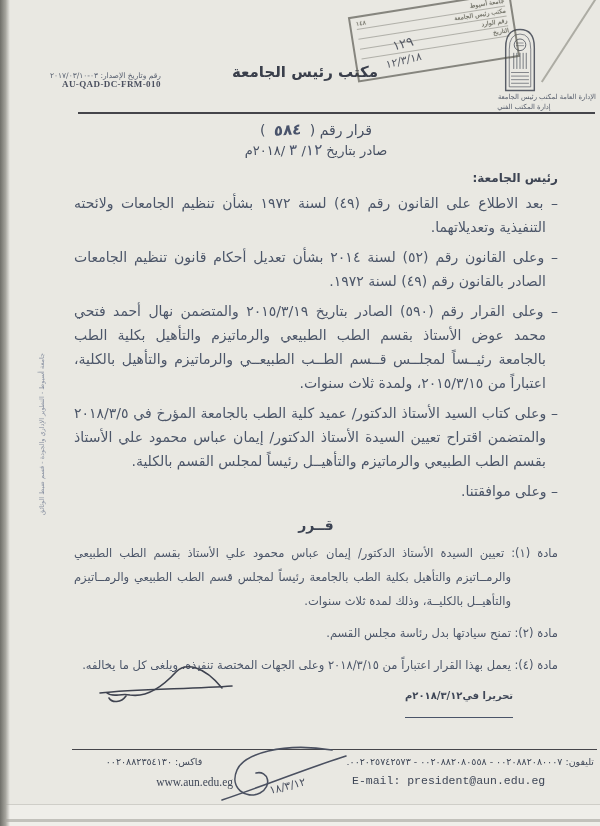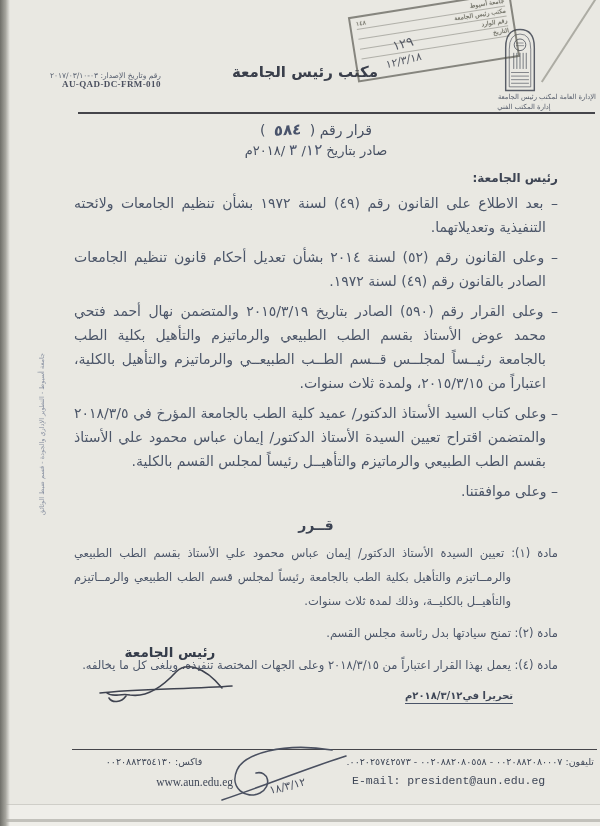--- a/index.html
+++ b/index.html
@@ -59,21 +59,21 @@
   h3.qarar{text-align:center;font-size:14px;font-weight:bold;margin:14px 0 6px;color:var(--dark);}
   p.article{font-size:11.5px;line-height:24px;margin:8px 0;text-align:justify;
     padding-right:47px;text-indent:-47px;}
   
   .sig-title{position:absolute;left:100px;top:644px;width:140px;text-align:center;
     font-size:13.5px;font-weight:bold;color:#353c4a;}
   .sig-svg{position:absolute;left:92px;top:658px;}
   .sig-name{position:absolute;left:60px;top:706px;width:214px;text-align:center;
     font-size:13.5px;font-weight:bold;color:#333a48;direction:rtl;}
   .written-at{position:absolute;left:405px;top:690px;font-size:10px;font-weight:bold;
-    color:#3f4757;direction:rtl;border-bottom:1.2px solid #4a5468;padding-bottom:2px;}
+    color:#3f4757;direction:rtl;border-bottom:1.2px solid #4a5468;padding-bottom:16px;}
   
   .footer-rule{position:absolute;left:72px;right:3px;top:749px;height:1.4px;background:var(--line);}
   .phones{position:absolute;right:6px;top:756px;font-size:9.5px;color:#3f4757;direction:rtl;}
   .fax{position:absolute;left:84px;top:756px;width:140px;text-align:center;font-size:9.5px;
     color:#3f4757;direction:rtl;}
   .email{position:absolute;left:352px;top:774px;font-family:Liberation Mono, monospace;
     font-size:11.5px;color:#3f4757;}
   .website{position:absolute;left:103px;top:776px;width:130px;text-align:right;
     font-family:"Liberation Serif",serif;font-size:11.5px;color:#3f4757;}
   .swirl{position:absolute;left:216px;top:742px;z-index:6;}
@@ -150,21 +150,20 @@
     <p class="pre">– وعلى كتاب السيد الأستاذ الدكتور/ عميد كلية الطب بالجامعة المؤرخ في ٢٠١٨/٣/٥ والمتضمن اقتراح تعيين السيدة الأستاذ الدكتور/ إيمان عباس محمود علي الأستاذ بقسم الطب الطبيعي والرماتيزم والتأهيــل رئيساً لمجلس القسم بالكلية.</p>
     <p class="pre">– وعلى موافقتنا.</p>
 
     <h3 class="qarar">قــرر</h3>
 
     <p class="article"><span>مادة (١):</span> <span>تعيين السيدة الأستاذ الدكتور/ إيمان عباس محمود علي الأستاذ بقسم الطب الطبيعي والرمــاتيزم والتأهيل بكلية الطب بالجامعة رئيساً لمجلس قسم الطب الطبيعي والرمــاتيزم والتأهيــل بالكليــة، وذلك لمدة ثلاث سنوات.</span></p>
     <p class="article"><span>مادة (٢):</span> <span>تمنح سيادتها بدل رئاسة مجلس القسم.</span></p>
     <p class="article"><span>مادة (٤):</span> <span>يعمل بهذا القرار اعتباراً من ٢٠١٨/٣/١٥ وعلى الجهات المختصة تنفيذه، ويلغى كل ما يخالفه.</span></p>
   </div>
 
-  <div class="sig-title">رئيس الجامعة</div>
   <div class="sig-svg">
     <svg width="150" height="48" viewBox="0 0 150 48">
       <g fill="none" stroke="#3f4350" stroke-width="1.6" stroke-linecap="round">
         <path d="M8,35 C40,31 100,31 140,28"></path>
         <path d="M130,30 C112,8 94,4 84,14 C72,27 56,40 38,37 C28,35 21,40 15,35"></path>
         <path d="M34,38 C29,45 20,45 17,40"></path>
       </g>
     </svg>
   </div>
   <div class="written-at">تحريرا في٢٠١٨/٣/١٢م</div>

